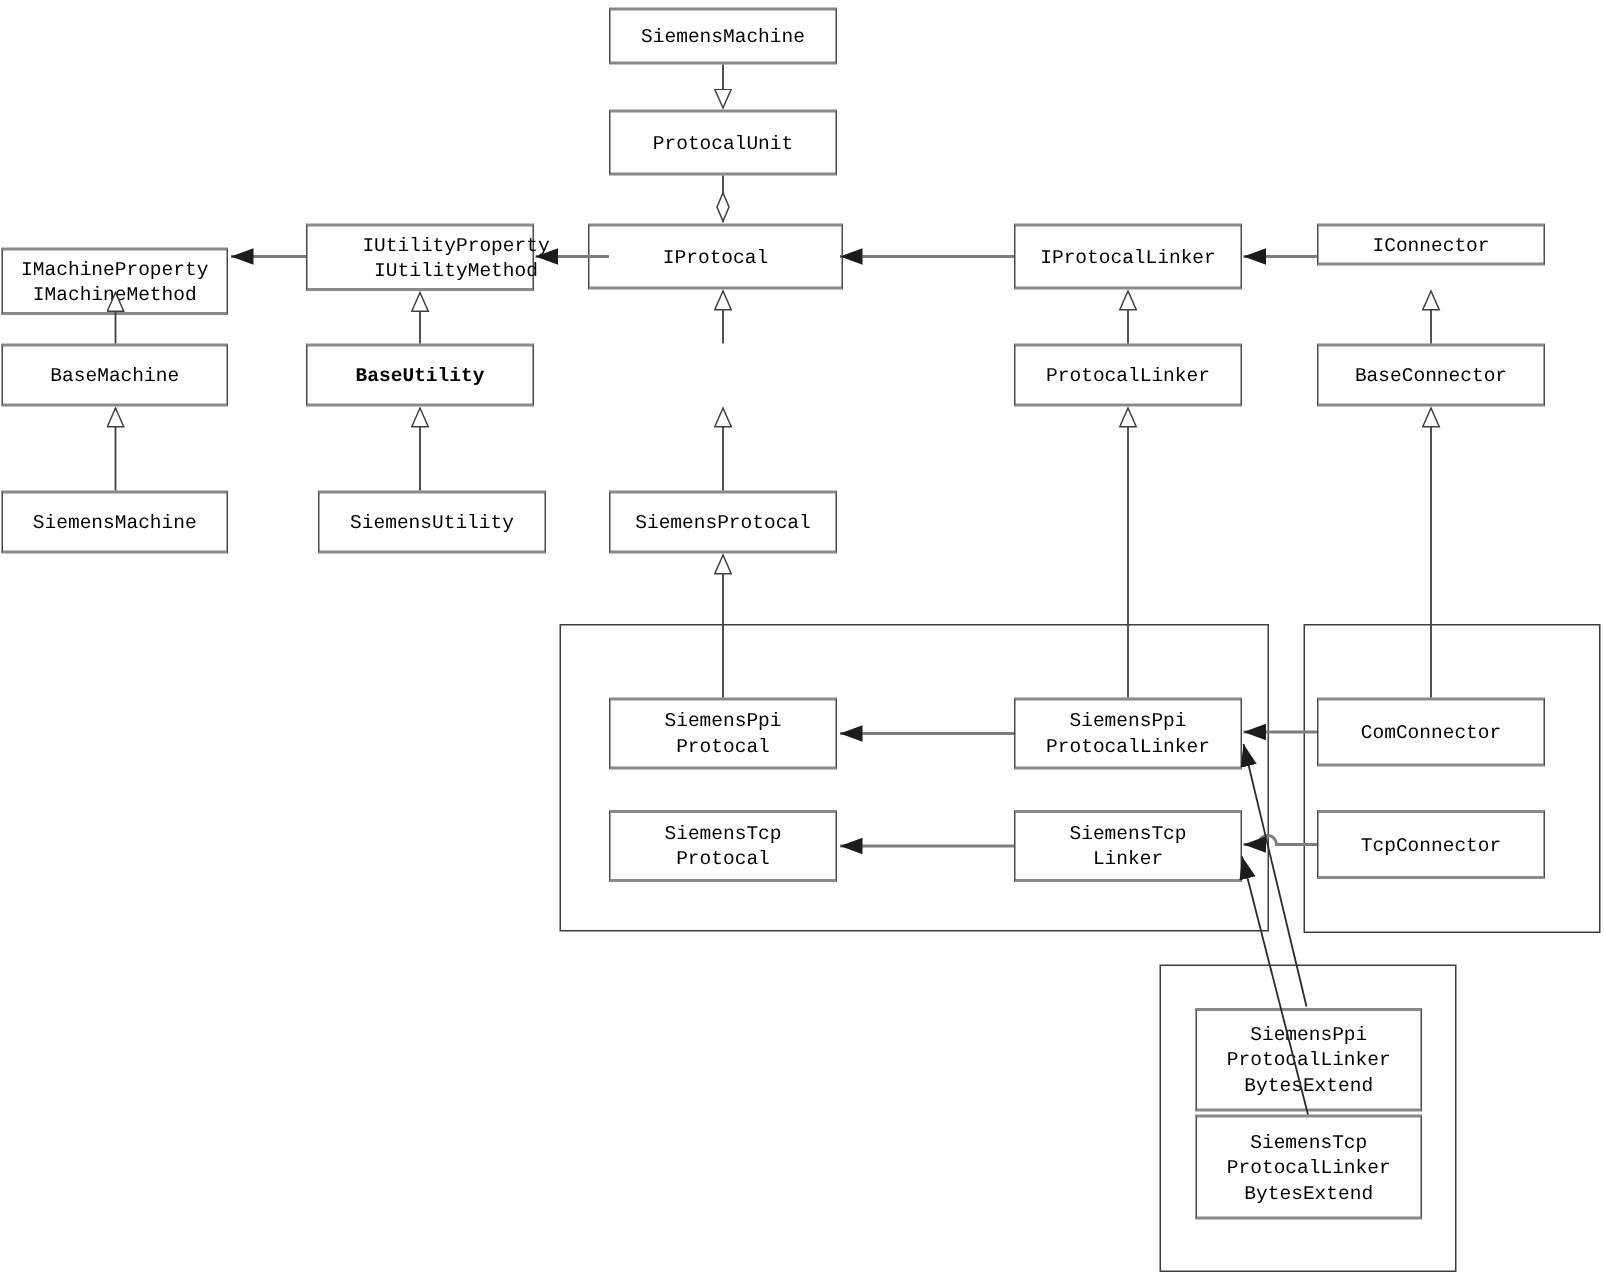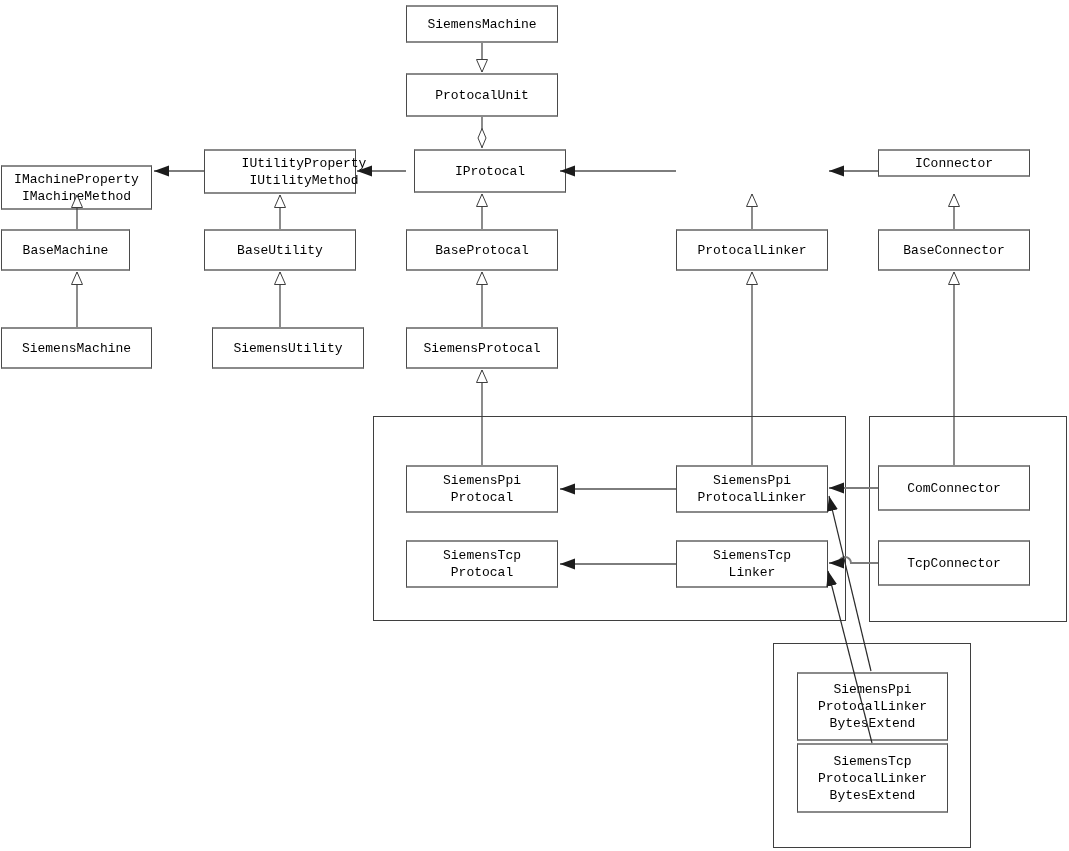--- a/index.html
+++ b/index.html
@@ -52,42 +52,42 @@
 <div id="stage">
   <div class="group" style="left: 373px; top: 416px; width: 473px; height: 205px;"></div>
     <div class="group" style="left: 869px; top: 416px; width: 198px; height: 206px;"></div>
     <div class="group" style="left: 773px; top: 643px; width: 198px; height: 205px;"></div>
     <div class="node" style="left: 406px; top: 5px; width: 152px; height: 38px;">
       <div class="node-line">SiemensMachine</div>
     </div>
     <div class="node" style="left: 406px; top: 73px; width: 152px; height: 44px;">
       <div class="node-line">ProtocalUnit</div>
     </div>
-    <div class="node" style="left: 414px; top: 149px; width: 152px; height: 44px;">
+    <div class="node" style="left: 392px; top: 149px; width: 170px; height: 44px;">
       <div class="node-line">IProtocal</div>
     </div>
     <div class="node" style="left: 1px; top: 149px; width: 151px; height: 45px; margin-top: 16px;">
       <div class="node-line">IMachineProperty</div>
       <div class="node-line">IMachineMethod</div>
     </div>
     <div class="node" style="left: 204px; top: 149px; width: 152px; height: 45px; padding-left: 48px;">
       <div class="node-line">IUtilityProperty</div>
       <div class="node-line">IUtilityMethod</div>
     </div>
+    <div class="node" style="left: 676px; top: 149px; width: 152px; height: 44px;">
+      <div class="node-line">IProtocalLinker</div>
+    </div>
     <div class="node" style="left: 878px; top: 149px; width: 152px; height: 28px;">
       <div class="node-line">IConnector</div>
     </div>
-    <div class="node" style="left: 1px; top: 229px; width: 129px; height: 42px;">
+    <div class="node" style="left: 1px; top: 229px; width: 151px; height: 42px;">
       <div class="node-line">BaseMachine</div>
     </div>
-    <div class="node" style="left: 204px; top: 229px; width: 152px; height: 42px;">
+    <div class="node" style="left: 204px; top: 229px; width: 152px; height: 42px; font-weight: bold;">
       <div class="node-line">BaseUtility</div>
-    </div>
-    <div class="node" style="left: 406px; top: 229px; width: 152px; height: 42px;">
-      <div class="node-line">BaseProtocal</div>
     </div>
     <div class="node" style="left: 676px; top: 229px; width: 152px; height: 42px;">
       <div class="node-line">ProtocalLinker</div>
     </div>
     <div class="node" style="left: 878px; top: 229px; width: 152px; height: 42px;">
       <div class="node-line">BaseConnector</div>
     </div>
     <div class="node" style="left: 1px; top: 327px; width: 151px; height: 42px;">
       <div class="node-line">SiemensMachine</div>
     </div>

